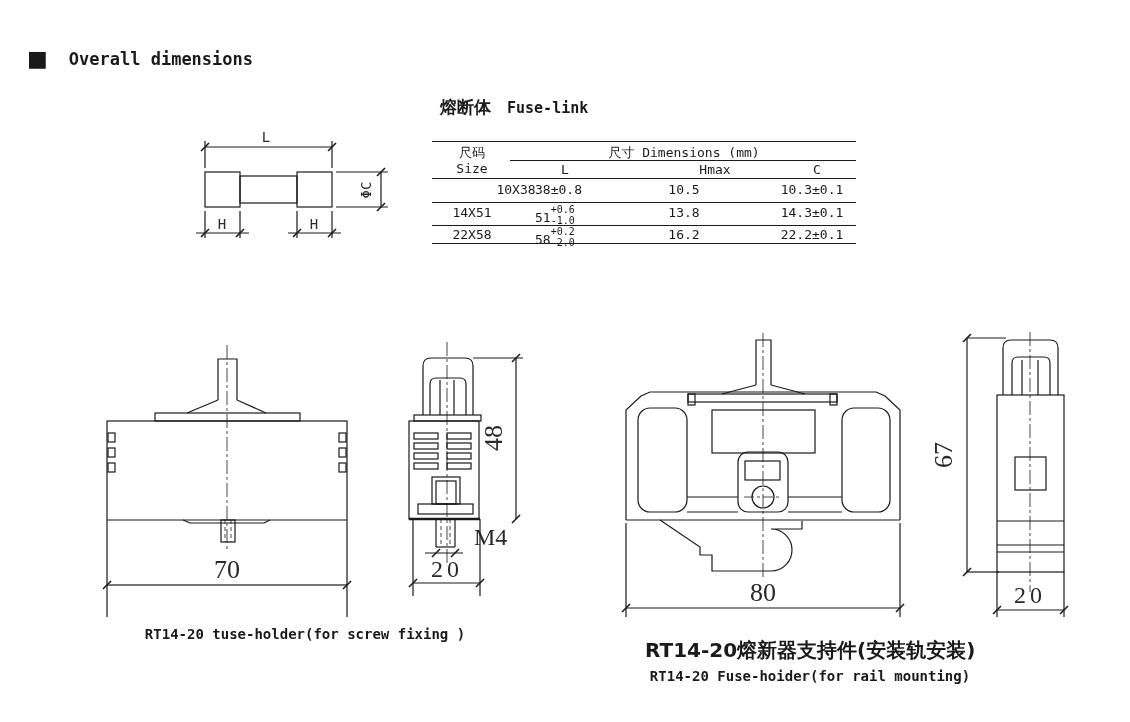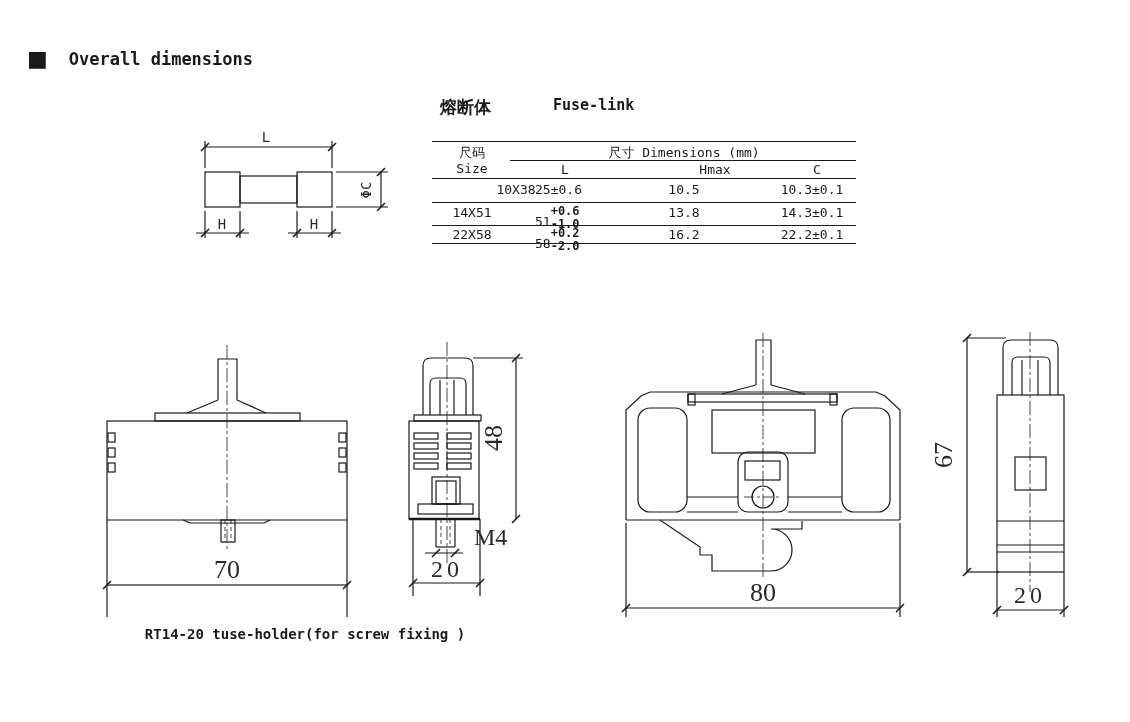--- a/index.html
+++ b/index.html
@@ -4,29 +4,29 @@
 <style>
   html,body{margin:0;padding:0;background:#fff;}
   #page{position:relative;width:1130px;height:722px;background:#ffffff;overflow:hidden;
         font-family:"DejaVu Sans",sans-serif;color:#1a1a1a;}
   .abs{position:absolute;}
   
   #title{left:27px;top:46px;display:flex;align-items:center;white-space:nowrap;}
   #title .zh{font-size:22px;font-weight:bold;letter-spacing:1px;}
   #title .en{font-size:17px;font-weight:bold;margin-left:20px;font-family:"DejaVu Sans Mono",monospace;}
   
-  #tbl-title{left:440px;top:96px;display:flex;white-space:nowrap;gap:46px;}
+  #tbl-title{left:440px;top:96px;display:flex;align-items:center;white-space:nowrap;}
   #tbl-title .zh{font-size:17px;font-weight:bold;}
   #tbl-title .en{font-size:15px;font-weight:bold;margin-left:16px;font-family:"DejaVu Sans Mono",monospace;}
   
   #tbl{left:432px;top:138px;width:424px;height:110px;font-family:"DejaVu Sans Mono",monospace;font-size:13px;}
   #tbl .hl{position:absolute;height:1px;background:#1a1a1a;}
   #tbl .t{position:absolute;white-space:nowrap;}
   #tbl .tc{transform:translateX(-50%);}
-  .tolstack{display:inline-block;vertical-align:-2px;font-size:12px;line-height:1.05;text-align:left;font-weight:bold;}
+  .tolstack{display:inline-block;vertical-align:-2px;font-size:10px;line-height:1.05;text-align:left;}
   .tolstack span{display:block;}
   
   .cap{text-align:center;white-space:nowrap;}
   .cap .zh{font-size:20px;font-weight:bold;}
   .cap .en{font-size:14px;font-weight:bold;margin-top:4px;font-family:"DejaVu Sans Mono",monospace;}
   #cap1{left:140px;top:622px;width:330px;}
   #cap2{left:645px;top:637px;width:330px;}
   svg{position:absolute;left:0;top:0;}
   svg text{fill:#2a2a2a;}
   .dimnum{font-family:"Liberation Serif",serif;}
@@ -56,21 +56,21 @@
     <div class="hl" style="top:105px;left:0;width:424px;"></div>
 
     <span class="t tc" style="left:40px;top:6px;">尺码</span>
     <span class="t tc" style="left:40px;top:23px;">Size</span>
     <span class="t tc" style="left:252px;top:6px;">尺寸 Dimensions (mm)</span>
     <span class="t tc" style="left:133px;top:24px;">L</span>
     <span class="t tc" style="left:283px;top:24px;">Hmax</span>
     <span class="t tc" style="left:385px;top:24px;">C</span>
 
     <span class="t tc" style="left:40px;top:44px;margin-left:44px;">10X38</span>
-    <span class="t" style="left:103px;top:44px;"><span>25±0.6</span><span class="tolstack"><span></span><span></span></span></span>
+    <span class="t" style="left:103px;top:44px;"><span>38±0.8</span><span class="tolstack"><span></span><span></span></span></span>
     <span class="t tc" style="left:252px;top:44px;">10.5</span>
     <span class="t tc" style="left:380px;top:44px;">10.3±0.1</span>
 
     <span class="t tc" style="left:40px;top:67px;">14X51</span>
     <span class="t" style="left:103px;top:67px;"><span>51</span><span class="tolstack"><span>+0.6</span><span>-1.0</span></span></span>
     <span class="t tc" style="left:252px;top:67px;">13.8</span>
     <span class="t tc" style="left:380px;top:67px;">14.3±0.1</span>
 
     <span class="t tc" style="left:40px;top:89px;">22X58</span>
     <span class="t" style="left:103px;top:89px;"><span>58</span><span class="tolstack"><span>+0.2</span><span>-2.0</span></span></span>
@@ -240,14 +240,18 @@
       <line x1="993" y1="614" x2="1001" y2="606" stroke-width="1.6"></line>
       <line x1="1060" y1="614" x2="1068" y2="606" stroke-width="1.6"></line>
     </g>
     <text class="dimnum" font-size="26" text-anchor="middle" transform="rotate(-90 952 455)" x="952" y="455">67</text>
     <text class="dimnum" x="1030" y="603" font-size="24" text-anchor="middle" letter-spacing="4">20</text>
   </svg>
 
   <div id="cap1" class="abs cap">
     <div class="en">RT14-20 tuse-holder(for screw fixing )</div>
   </div>
+  <div id="cap2" class="abs cap">
+    <div class="zh">RT14-20熔新器支持件(安装轨安装)</div>
+    <div class="en">RT14-20 Fuse-hoider(for rail mounting)</div>
+  </div>
 
 </div>
 
 </body></html>

